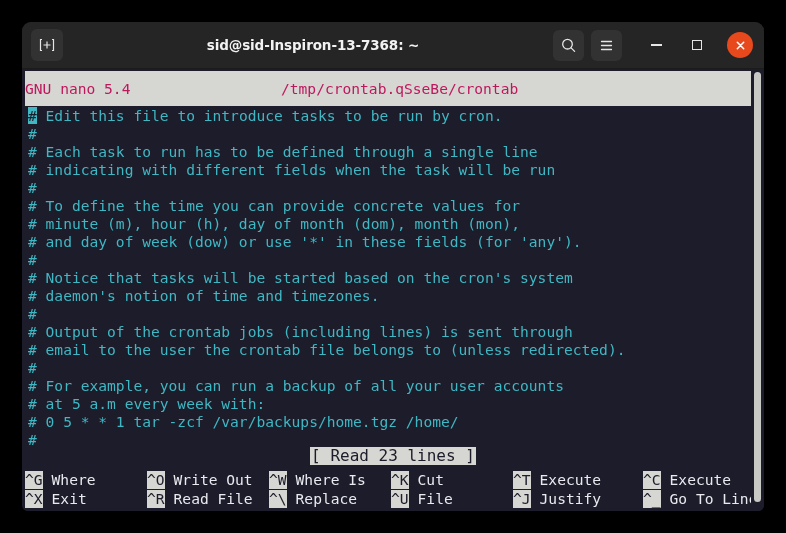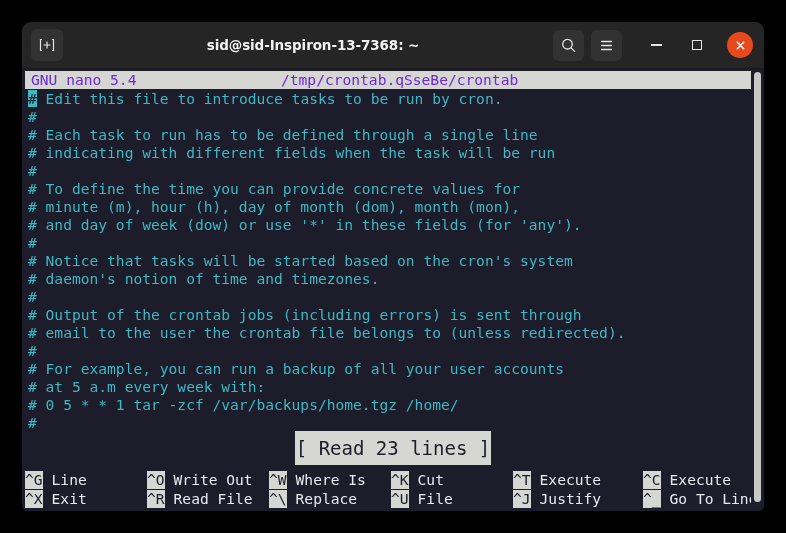--- a/index.html
+++ b/index.html
@@ -108,27 +108,26 @@
     position: relative;
     height: 442px;
     background: #1c1c2a;
     font-family: "DejaVu Sans Mono", monospace;
     font-size: 14.6px;
     line-height: 18px;
     overflow: hidden;
   }
 
   .nano-header {
-    height: 18px;
+    height: 35px;
     background: #d6d6d2;
-    color: #6d28d9;
+    color: #be185d;
     display: flex;
     align-items: center;
     margin: 2px 13px 0 3px;
-    padding-left: 6px;
     white-space: pre;
     font-size: 14.6px;
   }
   .nano-header .ver { padding-right: 0; }
   .nano-header .path {
     position: absolute;
     left: 259px;
   }
 
   .buffer {
@@ -150,22 +149,22 @@
     position: absolute;
     left: 0; right: 0;
     bottom: 46px;
     display: flex;
     justify-content: center;
   }
   .statusbar .msg {
     background: #d6d6d2;
     color: #1c1c2a;
     white-space: pre;
-    padding: 8px 1px;
-    font-size: 19px;
+    padding: 0 1px;
+    font-size: 16px;
     line-height: 18px;
   }
 
   
   .shortcuts {
     position: absolute;
     left: 3px; right: 13px;
     bottom: 3px;
     height: 38px;
   }
@@ -272,36 +271,36 @@
         <div class="bline"># Each task to run has to be defined through a single line</div>
         <div class="bline"># indicating with different fields when the task will be run</div>
         <div class="bline">#</div>
         <div class="bline"># To define the time you can provide concrete values for</div>
         <div class="bline"># minute (m), hour (h), day of month (dom), month (mon),</div>
         <div class="bline"># and day of week (dow) or use '*' in these fields (for 'any').</div>
         <div class="bline">#</div>
         <div class="bline"># Notice that tasks will be started based on the cron's system</div>
         <div class="bline"># daemon's notion of time and timezones.</div>
         <div class="bline">#</div>
-        <div class="bline"># Output of the crontab jobs (including errors) is sent through</div>
+        <div class="bline"># Output of the crontab jobs (including lines) is sent through</div>
         <div class="bline"># email to the user the crontab file belongs to (unless redirected).</div>
         <div class="bline">#</div>
         <div class="bline"># For example, you can run a backup of all your user accounts</div>
         <div class="bline"># at 5 a.m every week with:</div>
         <div class="bline"># 0 5 * * 1 tar -zcf /var/backups/home.tgz /home/</div>
         <div class="bline">#</div>
       </div>
 
     <div class="statusbar">
       <span class="msg">[ Read 23 lines ]</span>
     </div>
 
     <div class="shortcuts">
       <div class="sc-row">
-          <div class="sc-cell"><span class="sc-key">^G</span><span class="sc-label">Line</span></div>
+          <div class="sc-cell"><span class="sc-key">^G</span><span class="sc-label">Where</span></div>
           <div class="sc-cell"><span class="sc-key">^O</span><span class="sc-label">Write Out</span></div>
           <div class="sc-cell"><span class="sc-key">^W</span><span class="sc-label">Where Is</span></div>
           <div class="sc-cell"><span class="sc-key">^K</span><span class="sc-label">Cut</span></div>
           <div class="sc-cell wide"><span class="sc-key">^T</span><span class="sc-label">Execute</span></div>
           <div class="sc-cell wide"><span class="sc-key">^C</span><span class="sc-label">Execute</span></div>
         </div>
       <div class="sc-row">
           <div class="sc-cell"><span class="sc-key">^X</span><span class="sc-label">Exit</span></div>
           <div class="sc-cell"><span class="sc-key">^R</span><span class="sc-label">Read File</span></div>
           <div class="sc-cell"><span class="sc-key">^\</span><span class="sc-label">Replace</span></div>

